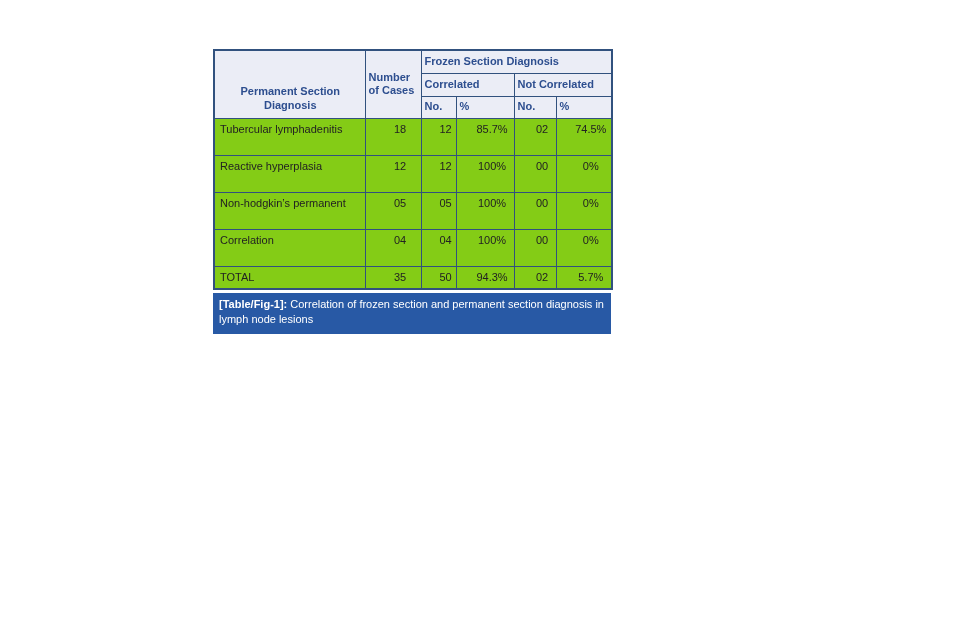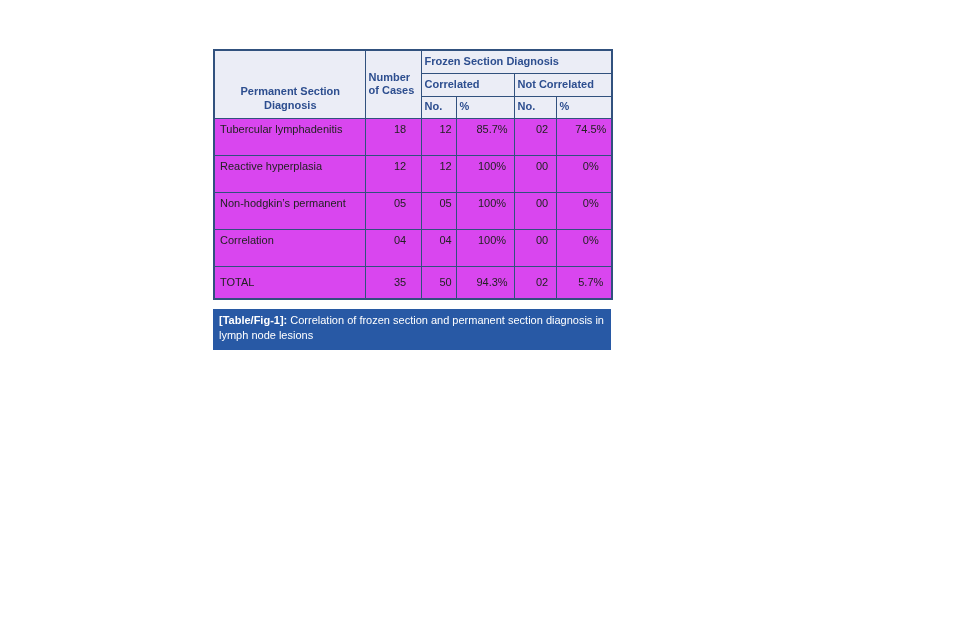--- a/index.html
+++ b/index.html
@@ -50,23 +50,23 @@
   th.hdr-permanent {
     text-align: center;
     vertical-align: bottom;
     padding: 2px 4px 5px 5px;
   }
   tr.hdr-row-1 { height: 23px; }
   tr.hdr-row-2 { height: 23px; }
   tr.hdr-row-3 { height: 22px; }
   
   tr.data-row { height: 37px; }
-  tr.total-row { height: 33px; }
+  tr.total-row { height: 23px; }
   td.cell {
-    background: #d946ef;
+    background: #84cc16;
     color: #222222;
     vertical-align: top;
     text-align: center;
     padding: 4px 2px 2px 16px;
     line-height: 1.2;
   }
   td.cell-diagnosis {
     text-align: left;
     padding-left: 5px;
     padding-right: 3px;
@@ -77,21 +77,21 @@
   }
   
   .caption-bar {
     box-sizing: border-box;
     width: 398px;
     background: #2859a5;
     color: #ffffff;
     font-size: 11px;
     line-height: 1.4;
     padding: 4px 7px 6px 6px;
-    margin-top: 9px;
+    margin-top: 3px;
   }
   .caption-bar b { font-weight: bold; }
 </style>
 </head>
 <body>
 
 <div class="page">
   <div class="figure-wrap">
 
     <table class="fig-table">

